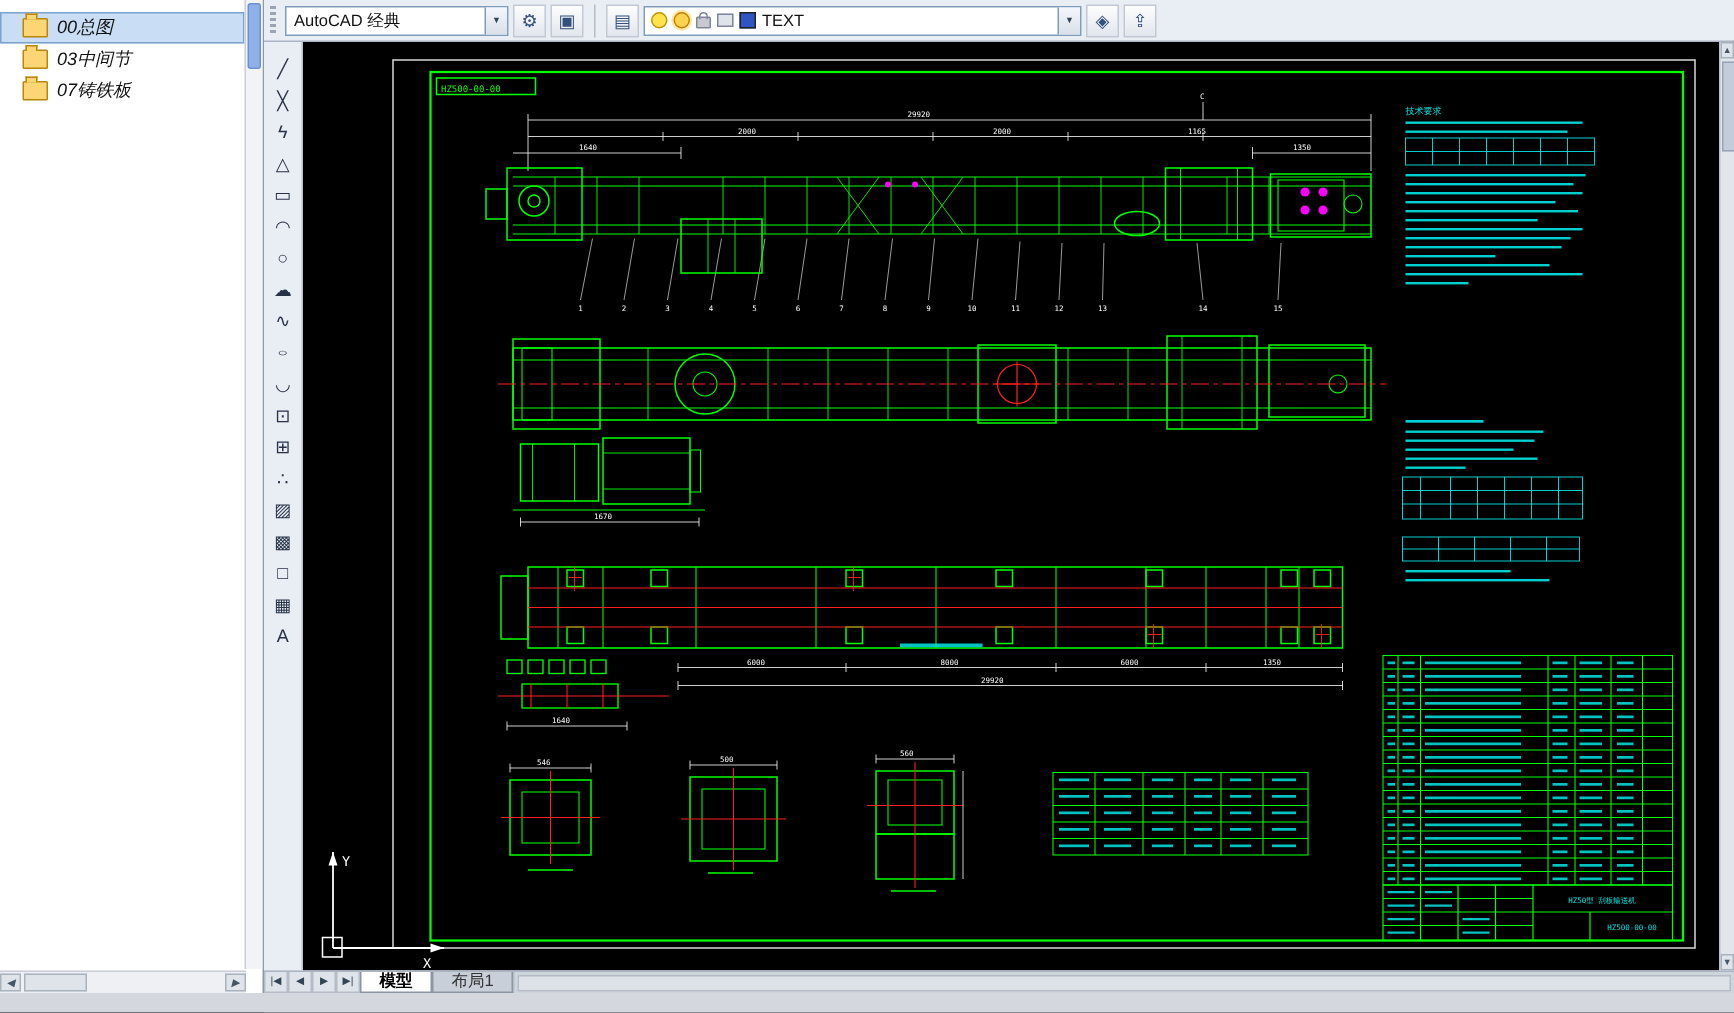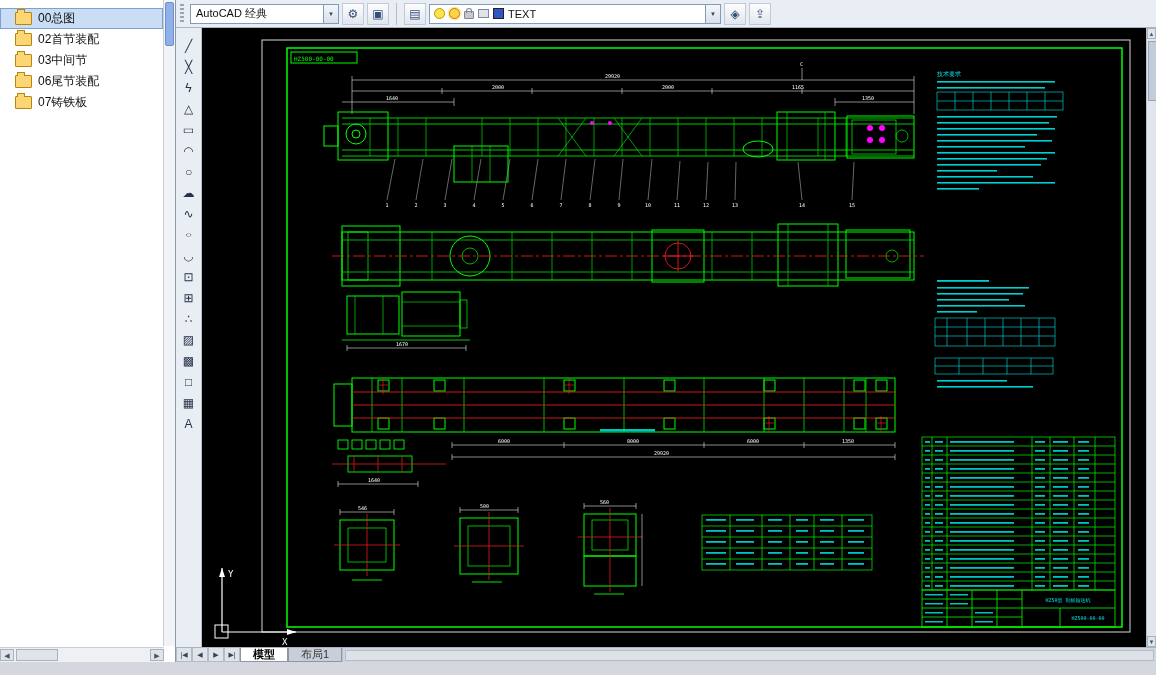--- a/index.html
+++ b/index.html
@@ -2,21 +2,21 @@
 <html><head>
 <meta charset="utf-8">
 <style>
   html,body{margin:0;padding:0;}
   body{width:1156px;height:675px;overflow:hidden;background:#d4d8de;
        font-family:"Liberation Sans",sans-serif;position:relative;font-size:12px;color:#111;}
   .window{position:absolute;inset:0;}
 
   
   .tree{position:absolute;left:0;top:0;width:176px;height:662px;background:#fff;
-        border-right:1px solid #8e99a8;box-sizing:border-box;}
+        border-right:1px solid #8e99a8;box-sizing:border-box;font-style:italic;}
   .tree-items{position:absolute;left:0;top:8px;right:12px;}
   .titem{height:21px;display:flex;align-items:center;padding-left:14px;gap:6px;cursor:default;
          border:1px solid transparent;box-sizing:border-box;}
   .titem.sel{background:#c9ddf5;border-color:#7da2ce;}
   .folder{width:15px;height:11px;background:#fcd575;border:1px solid #b8860b;border-radius:1px;
           position:relative;flex:0 0 auto;}
   .folder::before{content:"";position:absolute;top:-4px;left:1px;width:6px;height:3px;
           background:#fcd575;border:1px solid #b8860b;border-bottom:none;}
   .tlabel{white-space:nowrap;}
   .tree-vscroll{position:absolute;right:0;top:0;width:11px;height:646px;background:#f2f3f6;
@@ -108,29 +108,21 @@
 <div class="window">
 
   <aside class="tree">
     <div class="tree-items">
       <div class="titem sel">
         <span class="folder"></span>
         <span class="tlabel">00总图</span>
       </div>
       <div class="titem">
         <span class="folder"></span>
-        <span class="tlabel">02首节装配</span>
-      </div>
-      <div class="titem">
-        <span class="folder"></span>
         <span class="tlabel">03中间节</span>
-      </div>
-      <div class="titem">
-        <span class="folder"></span>
-        <span class="tlabel">06尾节装配</span>
       </div>
       <div class="titem">
         <span class="folder"></span>
         <span class="tlabel">07铸铁板</span>
       </div>
     </div>
     <div class="tree-vscroll">
       <div class="tree-vthumb"></div>
     </div>
     <div class="tree-hscroll">

